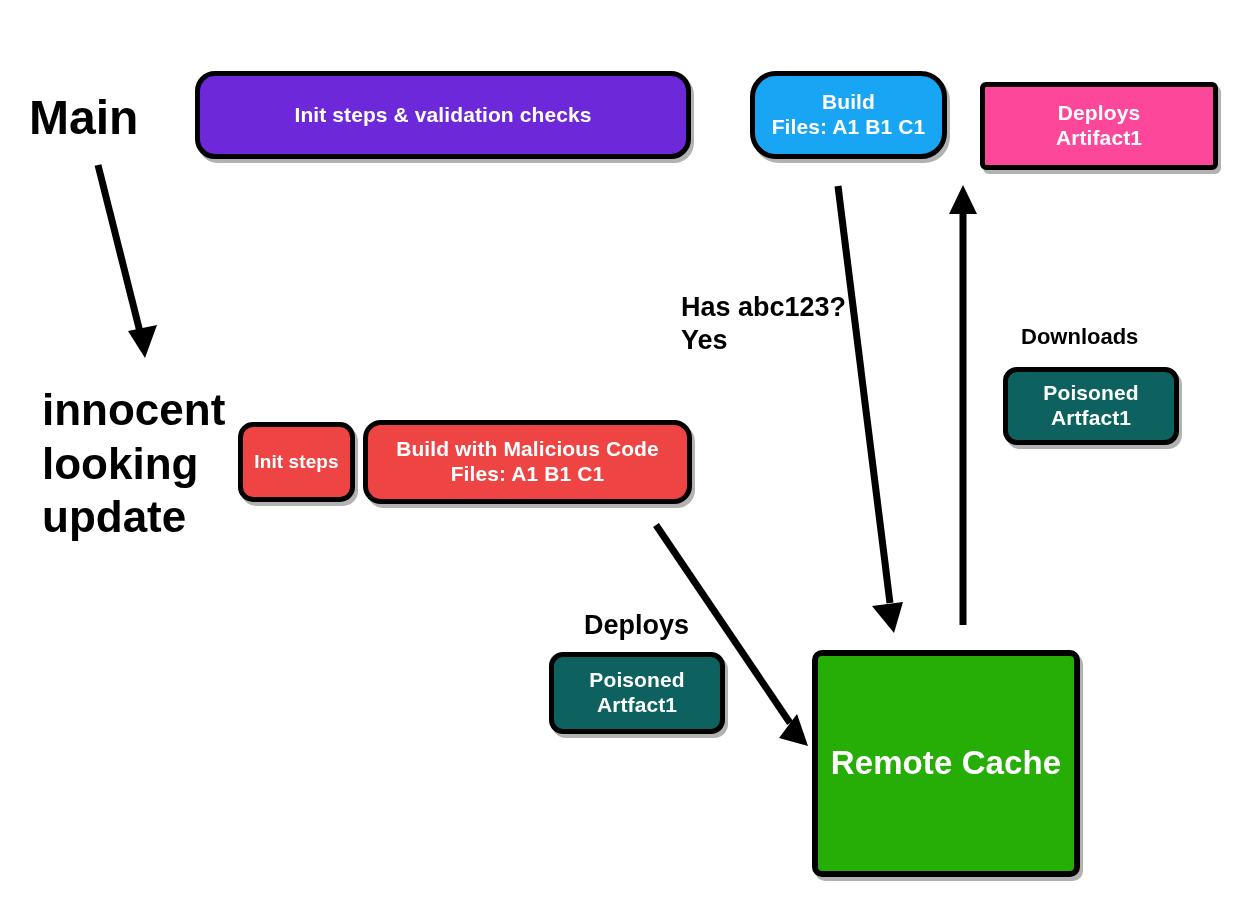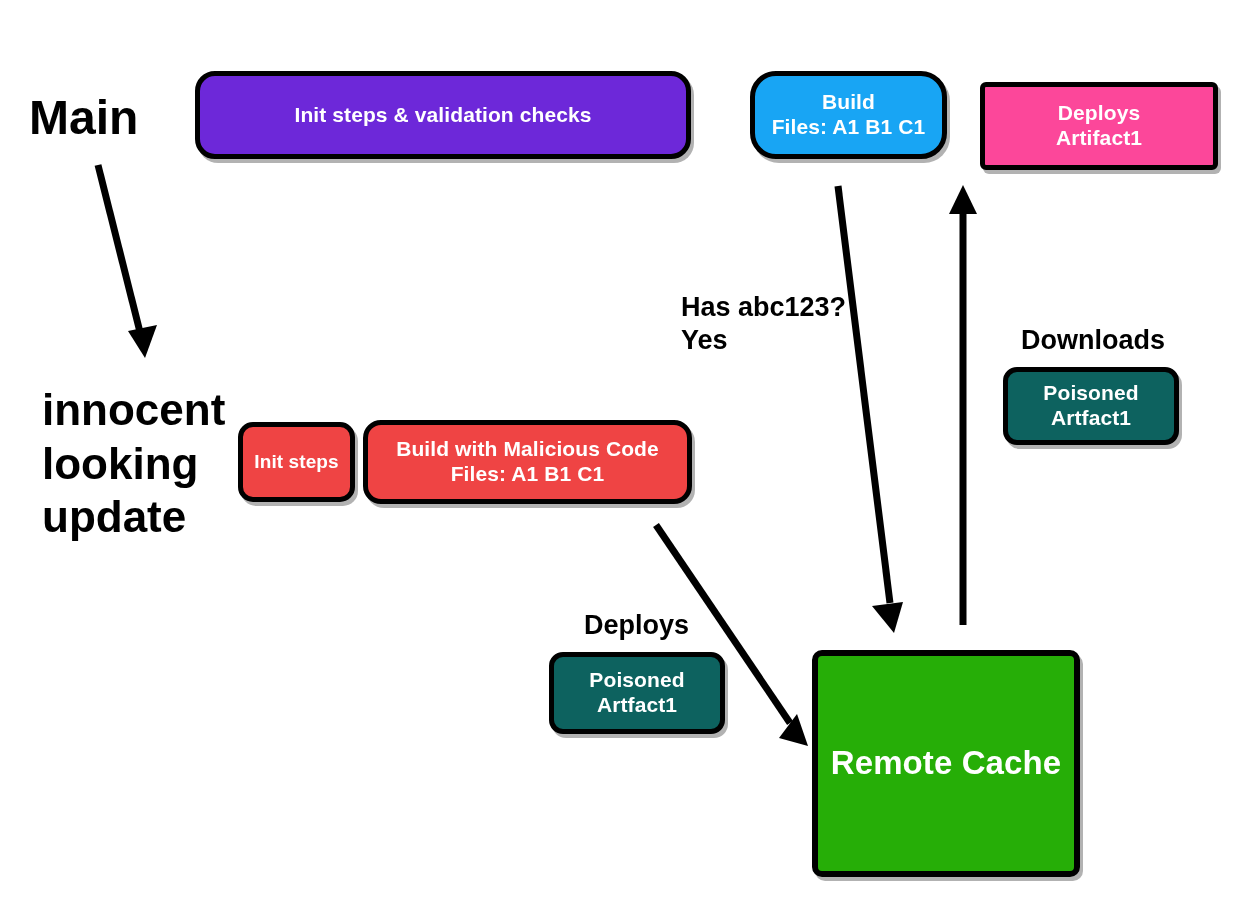--- a/index.html
+++ b/index.html
@@ -106,21 +106,21 @@
   .label-innocent {
     left: 42px; top: 383px;
     font-size: 44px;
   }
   .label-hasabc {
     left: 681px; top: 291px;
     font-size: 27px;
   }
   .label-downloads {
     left: 1021px; top: 324px;
-    font-size: 27px;
+    font-size: 22px;
   }
   .label-uploads {
     left: 584px; top: 609px;
     font-size: 27px;
   }
 </style>
 </head>
 <body>
 
 <div id="canvas">

